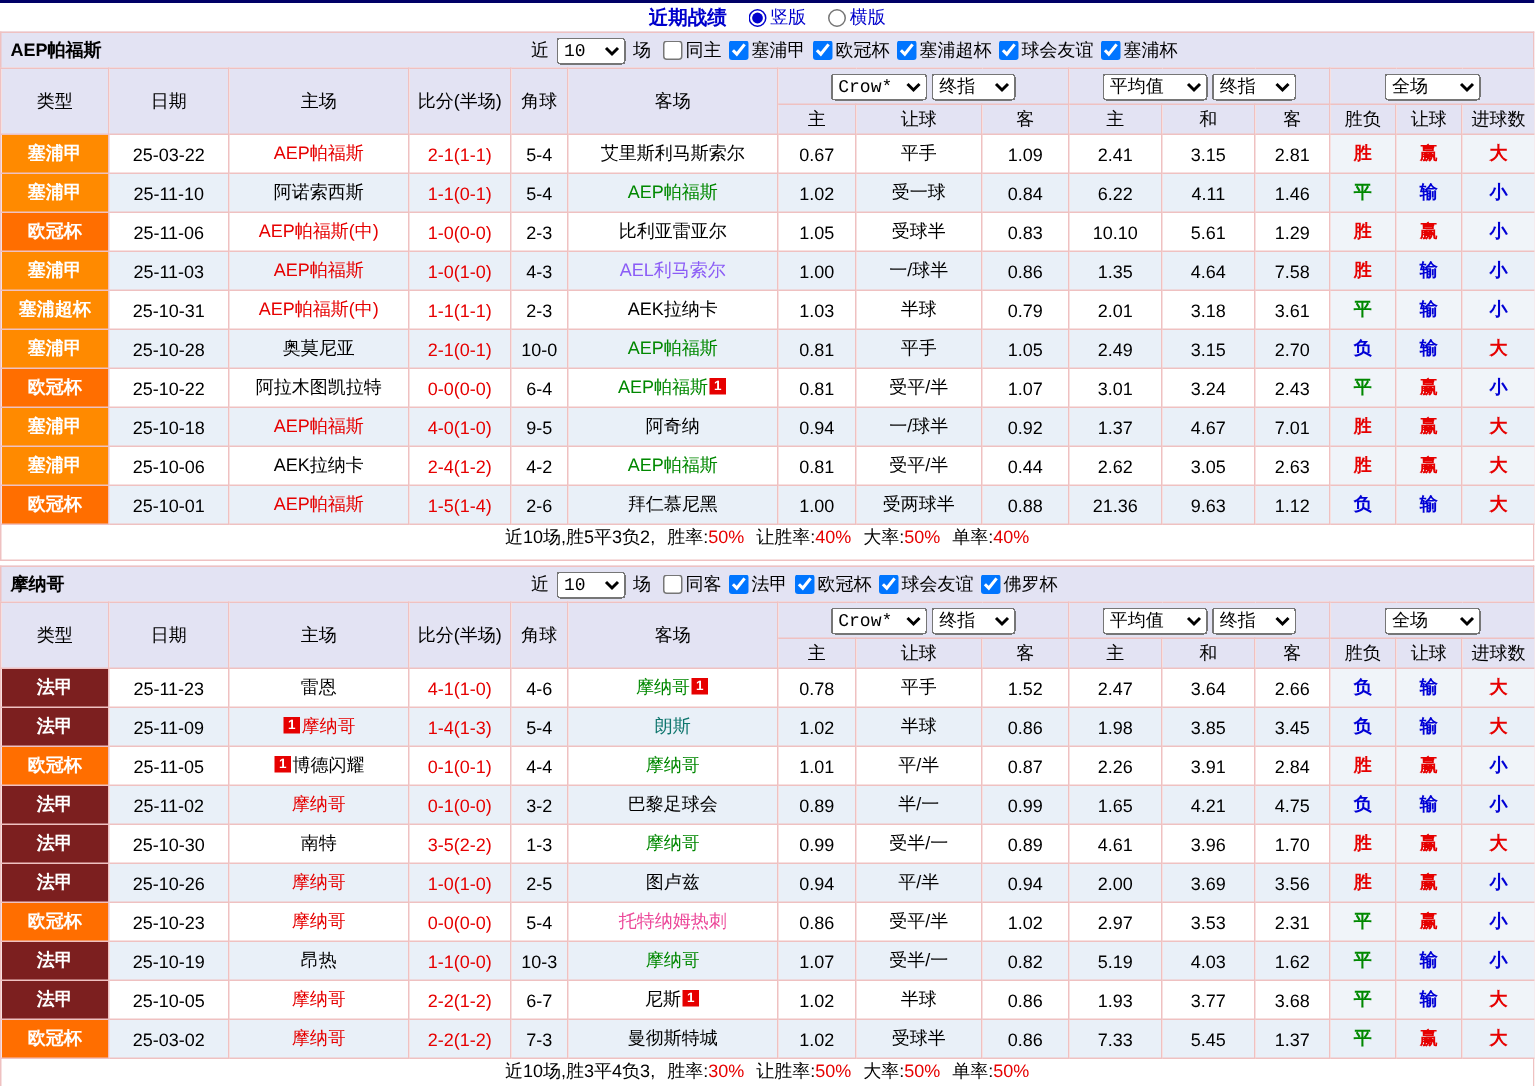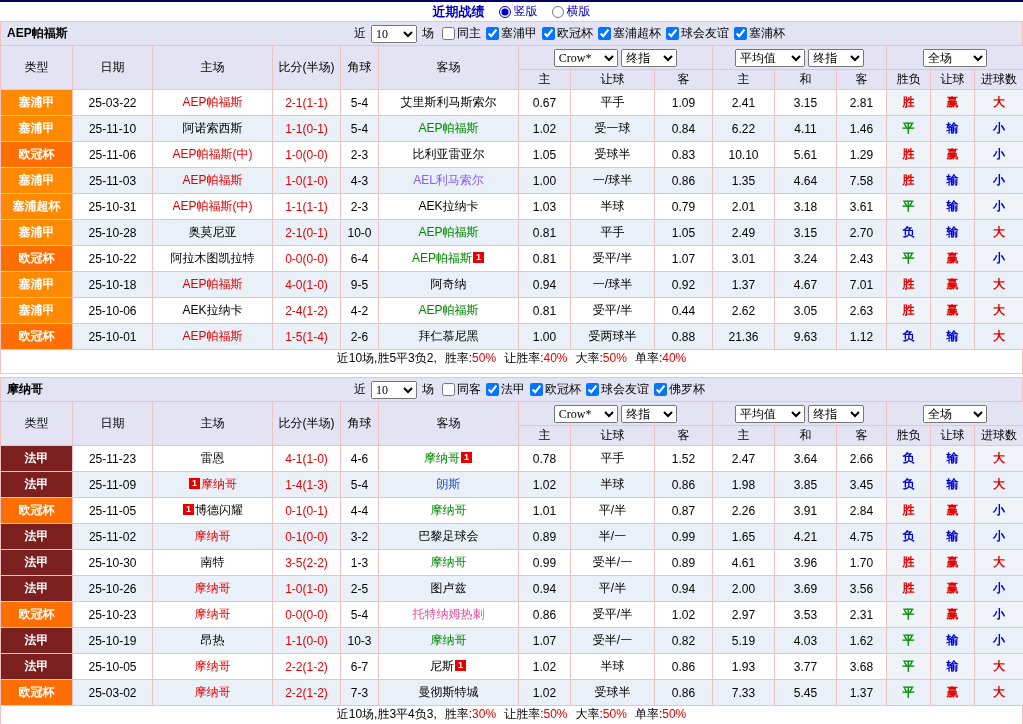--- a/index.html
+++ b/index.html
@@ -7,21 +7,21 @@
   .topbar{height:21px;border-top:2px solid #000066;display:flex;align-items:center;justify-content:center;gap:14px}
   .topbar-title{color:#0000CC;font-weight:bold;font-size:13px}
   .view-label{color:#0000CC;display:inline-flex;align-items:center;gap:3px;cursor:pointer}
   .view-label input{margin:0;width:12px;height:12px;accent-color:#0000CC}
   .section{width:1023px}
   .section+.section{margin-top:3px}
   .section-header{height:24px;background:#E3E3F3;border:1px solid #EFC1C1;border-bottom:0;display:flex;align-items:center}
   .team-title{width:350px;padding-left:6px;font-weight:bold}
   .filters{display:flex;align-items:center}
   .filters .lbl{margin:0 3px}
-  select{height:18px;font-size:12px;font-family:Liberation Serif, serif}
+  select{height:18px;font-size:12px;font-family:Liberation Mono, monospace}
   .chk{display:inline-flex;align-items:center;margin-left:5px;cursor:pointer}
   .chk input{margin:0 2px 0 0;width:13px;height:13px}
   table.matches{width:1023px;border-collapse:collapse;table-layout:fixed}
   .matches th,.matches td{border:1px solid #EFC1C1;text-align:center;padding:0;overflow:hidden;white-space:nowrap}
   .matches thead th{background:#E3E3F3;font-weight:normal}
   .matches tr.h1 th{height:24px}
   .matches tr.h2 th{height:20px}
   .matches tbody td{height:26px;background:#fff}
   .matches tr.alt td{background:#E9F0F8}
   .matches td.type-cell{color:#fff;font-weight:bold}
@@ -404,21 +404,21 @@
           <td class="res" style="color: rgb(0, 0, 213);">负</td>
           <td class="res" style="color: rgb(0, 0, 213);">输</td>
           <td class="res" style="color: rgb(230, 0, 0);">大</td>
         </tr>
         <tr class="alt">
           <td class="type-cell" style="background: rgb(124, 31, 31);">法甲</td>
           <td>25-11-09</td>
           <td class="team-cell"><span class="badge">1</span><span style="color: rgb(230, 0, 0);">摩纳哥</span></td>
           <td class="score-cell">1-4(1-3)</td>
           <td>5-4</td>
-          <td class="team-cell"><span style="color: #1d4ed8;">朗斯</span></td>
+          <td class="team-cell"><span style="color: #0f766e;">朗斯</span></td>
           <td>1.02</td>
           <td>半球</td>
           <td>0.86</td>
           <td>1.98</td>
           <td>3.85</td>
           <td>3.45</td>
           <td class="res" style="color: rgb(0, 0, 213);">负</td>
           <td class="res" style="color: rgb(0, 0, 213);">输</td>
           <td class="res" style="color: rgb(230, 0, 0);">大</td>
         </tr>

